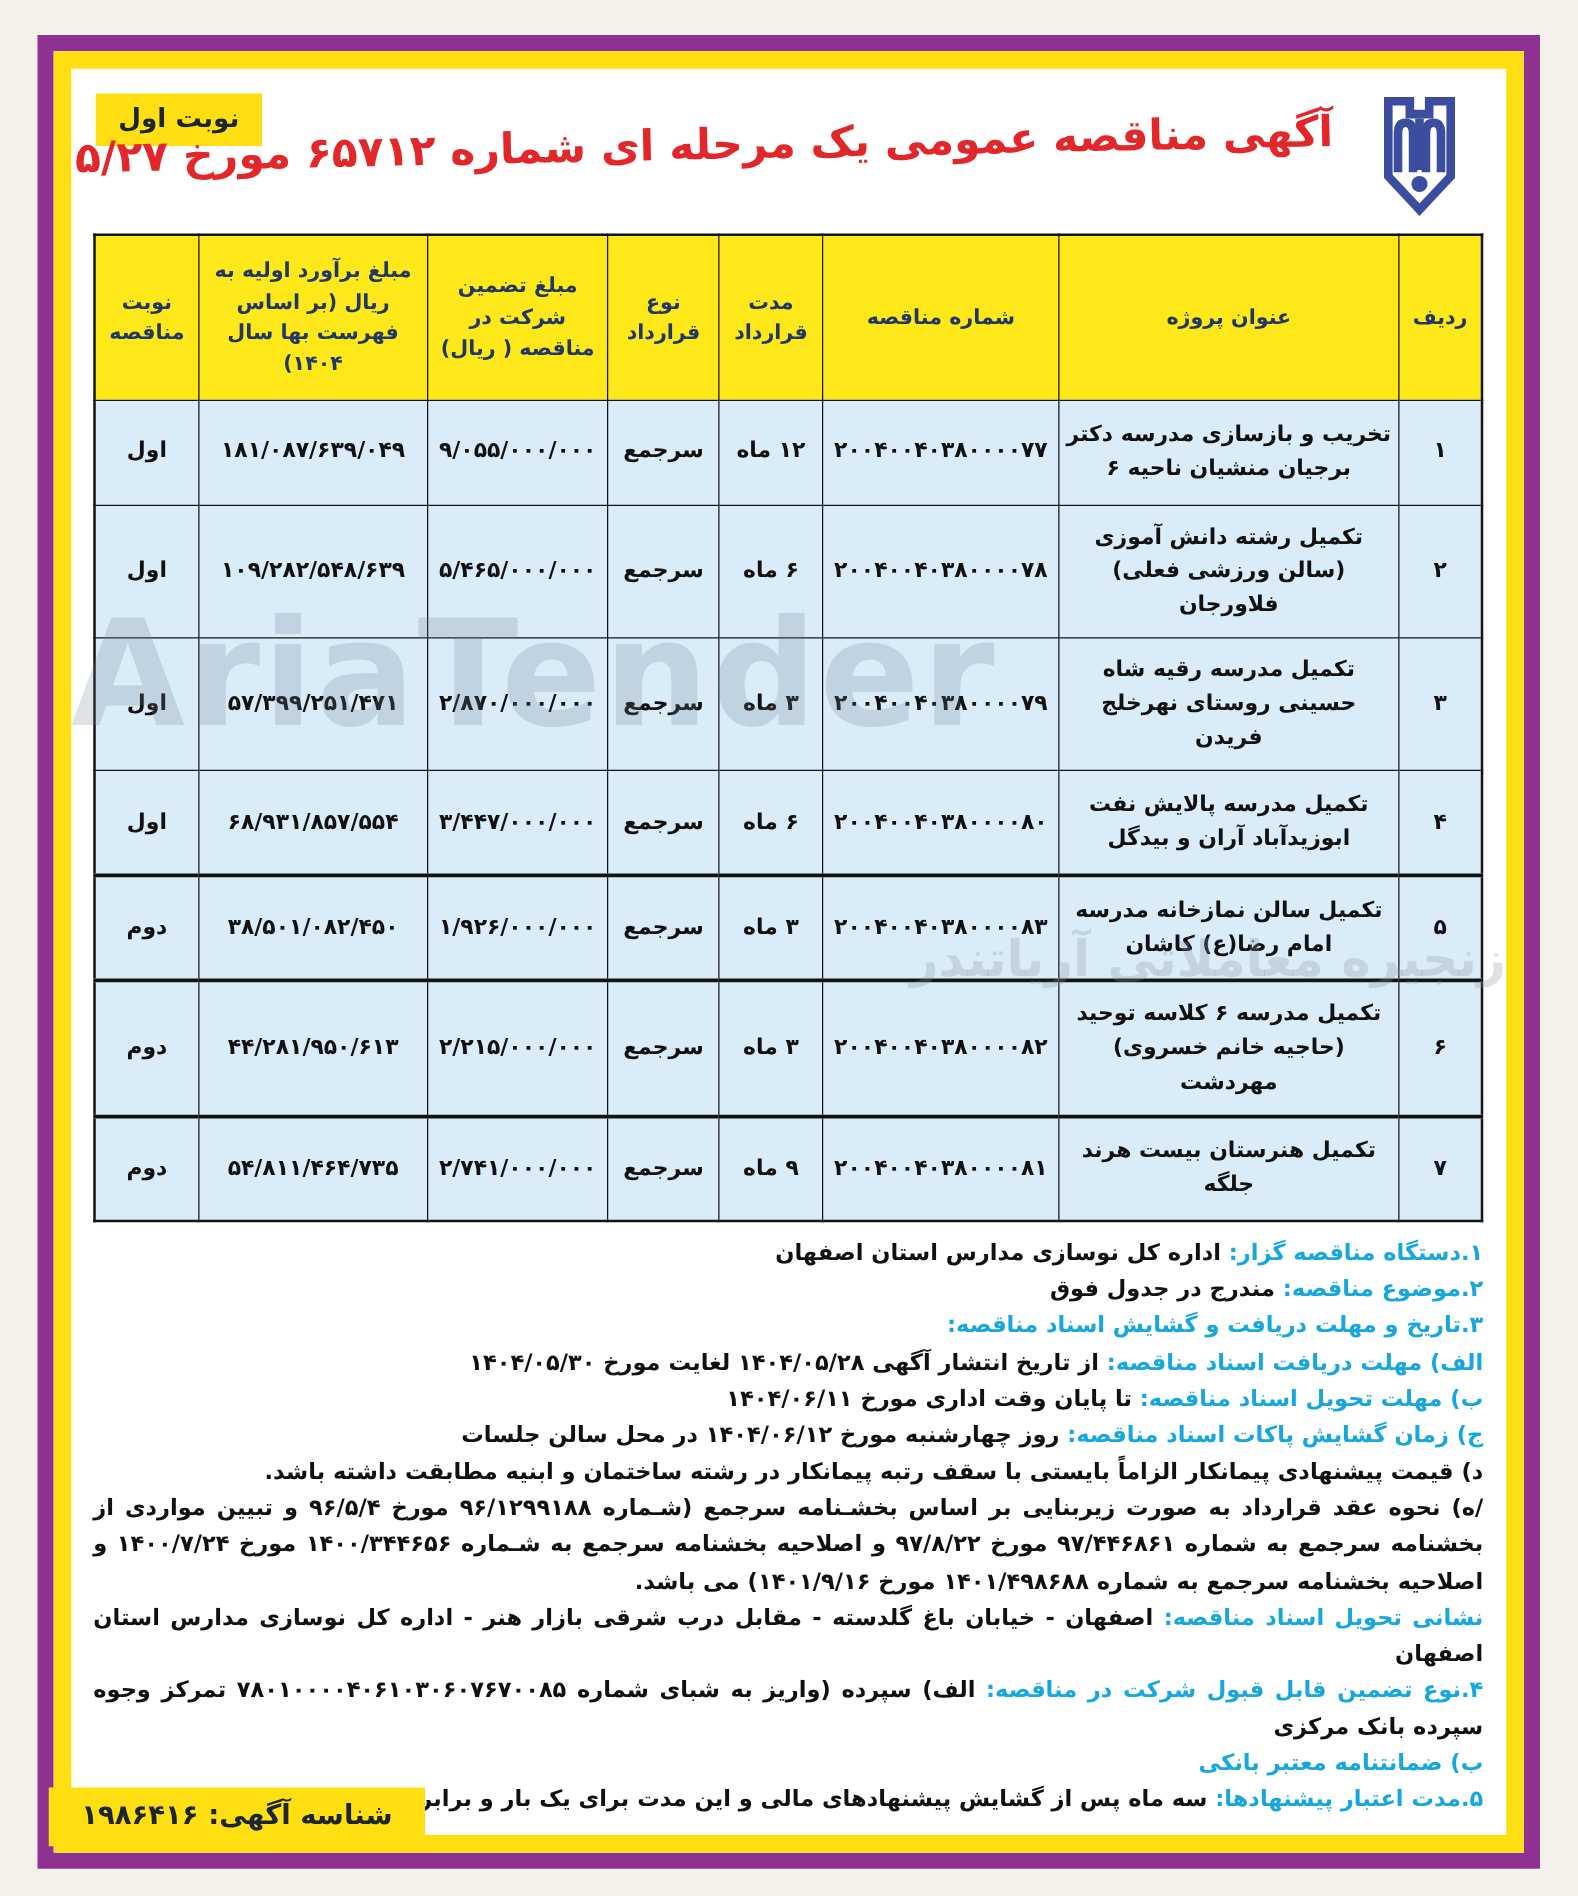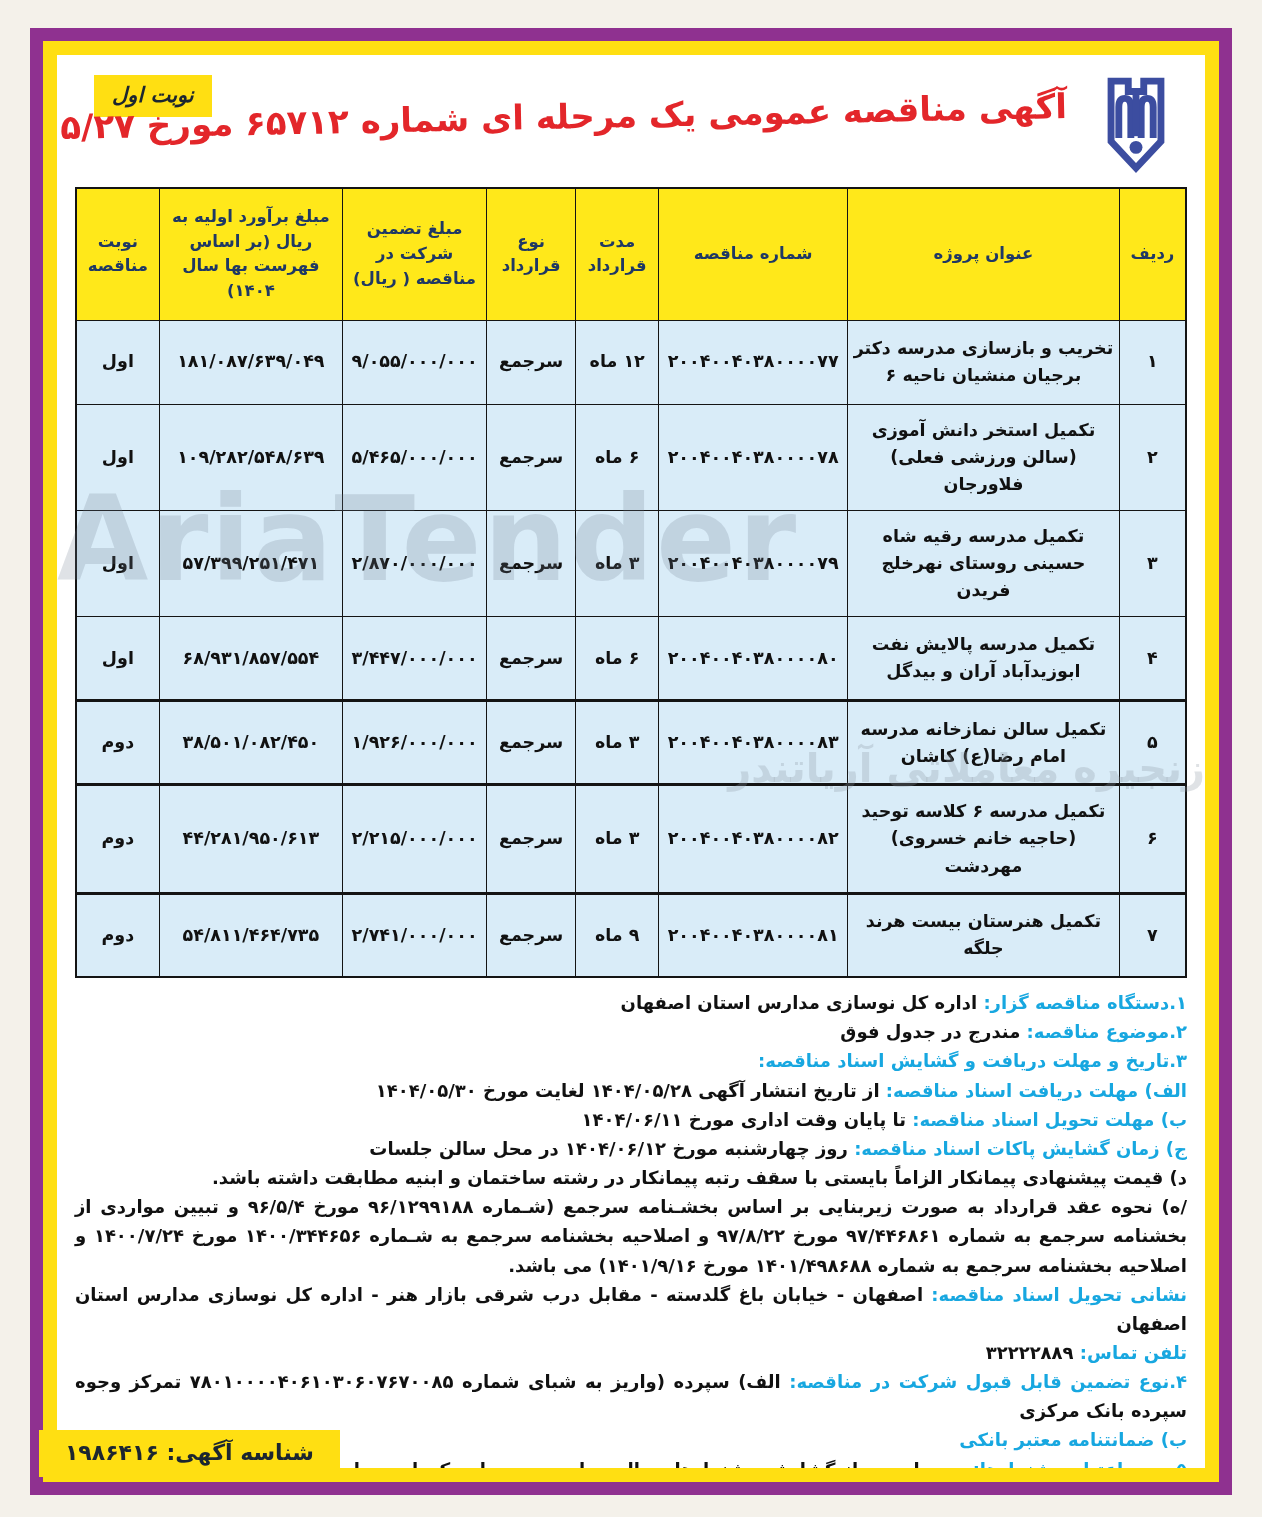--- a/index.html
+++ b/index.html
@@ -40,21 +40,21 @@
     height: 118px;
   }
   .badge-yellow {
     display: inline-block;
     background: #ffdf12;
     color: #1c2630;
     font-weight: 700;
     font-size: 21px;
     padding: 8px 18px 10px 18px;
   }
-  .badge-top-left { position: absolute; top: 6px; left: 19px; font-style: italic; }
+  .badge-top-left { position: absolute; top: 6px; left: 2px; }
   .main-title {
     position: absolute;
     top: 26px; right: 120px; left: 130px;
     text-align: center;
     color: #e3262a;
     font-size: 34px;
     font-weight: 700;
     letter-spacing: -0.5px;
     transform: rotate(-1.2deg);
     white-space: nowrap;
@@ -216,21 +216,21 @@
               <td>تخریب و بازسازی مدرسه دکتر برجیان منشیان ناحیه ۶</td>
               <td class="num">۲۰۰۴۰۰۴۰۳۸۰۰۰۰۷۷</td>
               <td>۱۲ ماه</td>
               <td>سرجمع</td>
               <td class="num">۹/۰۵۵/۰۰۰/۰۰۰</td>
               <td class="num">۱۸۱/۰۸۷/۶۳۹/۰۴۹</td>
               <td>اول</td>
             </tr>
             <tr>
               <td>۲</td>
-              <td>تکمیل استخر دانش آموزی (سالن ورزشی فعلی) فلاورجان</td>
+              <td>تکمیل رشته دانش آموزی (سالن ورزشی فعلی) فلاورجان</td>
               <td class="num">۲۰۰۴۰۰۴۰۳۸۰۰۰۰۷۸</td>
               <td>۶ ماه</td>
               <td>سرجمع</td>
               <td class="num">۵/۴۶۵/۰۰۰/۰۰۰</td>
               <td class="num">۱۰۹/۲۸۲/۵۴۸/۶۳۹</td>
               <td>اول</td>
             </tr>
             <tr>
               <td>۳</td>
               <td>تکمیل مدرسه رقیه شاه حسینی روستای نهرخلج فریدن</td>
@@ -292,21 +292,20 @@
       <div class="notes">
           <p class="note"><span class="note-label">۱.دستگاه مناقصه گزار: </span><span class="note-text">اداره کل نوسازی مدارس استان اصفهان</span></p>
           <p class="note"><span class="note-label">۲.موضوع مناقصه: </span><span class="note-text">مندرج در جدول فوق</span></p>
           <p class="note"><span class="note-label">۳.تاریخ و مهلت دریافت و گشایش اسناد مناقصه: </span></p>
           <p class="note"><span class="note-label">الف) مهلت دریافت اسناد مناقصه: </span><span class="note-text">از تاریخ انتشار آگهی ۱۴۰۴/۰۵/۲۸ لغایت مورخ ۱۴۰۴/۰۵/۳۰</span></p>
           <p class="note"><span class="note-label">ب) مهلت تحویل اسناد مناقصه: </span><span class="note-text">تا پایان وقت اداری مورخ ۱۴۰۴/۰۶/۱۱</span></p>
           <p class="note"><span class="note-label">ج) زمان گشایش پاکات اسناد مناقصه: </span><span class="note-text">روز چهارشنبه مورخ ۱۴۰۴/۰۶/۱۲ در محل سالن جلسات</span></p>
           <p class="note"><span class="note-text">د) قیمت پیشنهادی پیمانکار الزاماً بایستی با سقف رتبه پیمانکار در رشته ساختمان و ابنیه مطابقت داشته باشد.</span></p>
           <p class="note"><span class="note-text">/ه) نحوه عقد قرارداد به صورت زیربنایی بر اساس بخشـنامه سرجمع (شـماره ۹۶/۱۲۹۹۱۸۸ مورخ ۹۶/۵/۴ و تبیین مواردی از بخشنامه سرجمع به شماره ۹۷/۴۴۶۸۶۱ مورخ ۹۷/۸/۲۲ و اصلاحیه بخشنامه سرجمع به شـماره ۱۴۰۰/۳۴۴۶۵۶ مورخ ۱۴۰۰/۷/۲۴ و اصلاحیه بخشنامه سرجمع به شماره ۱۴۰۱/۴۹۸۶۸۸ مورخ ۱۴۰۱/۹/۱۶) می باشد.</span></p>
           <p class="note"><span class="note-label">نشانی تحویل اسناد مناقصه: </span><span class="note-text">اصفهان - خیابان باغ گلدسته - مقابل درب شرقی بازار هنر - اداره کل نوسازی مدارس استان اصفهان</span></p>
-          <p class="note"><span class="note-label">تلفن تماس: </span><span class="note-text">۳۲۲۲۲۸۸۹</span></p>
           <p class="note"><span class="note-label">۴.نوع تضمین قابل قبول شرکت در مناقصه: </span><span class="note-text">الف) سپرده (واریز به شبای شماره ۷۸۰۱۰۰۰۰۴۰۶۱۰۳۰۶۰۷۶۷۰۰۸۵ تمرکز وجوه سپرده بانک مرکزی</span></p>
           <p class="note"><span class="note-label">ب) ضمانتنامه معتبر بانکی </span></p>
           <p class="note"><span class="note-label">۵.مدت اعتبار پیشنهادها: </span><span class="note-text">سه ماه پس از گشایش پیشنهادهای مالی و این مدت برای یک بار و برابر سه ماه قابل تمدید می باشد.</span></p>
         </div>
 
     </div>
   </div>
 
   <div class="ad-id-badge">شناسه آگهی: ۱۹۸۶۴۱۶</div>
 </div>

